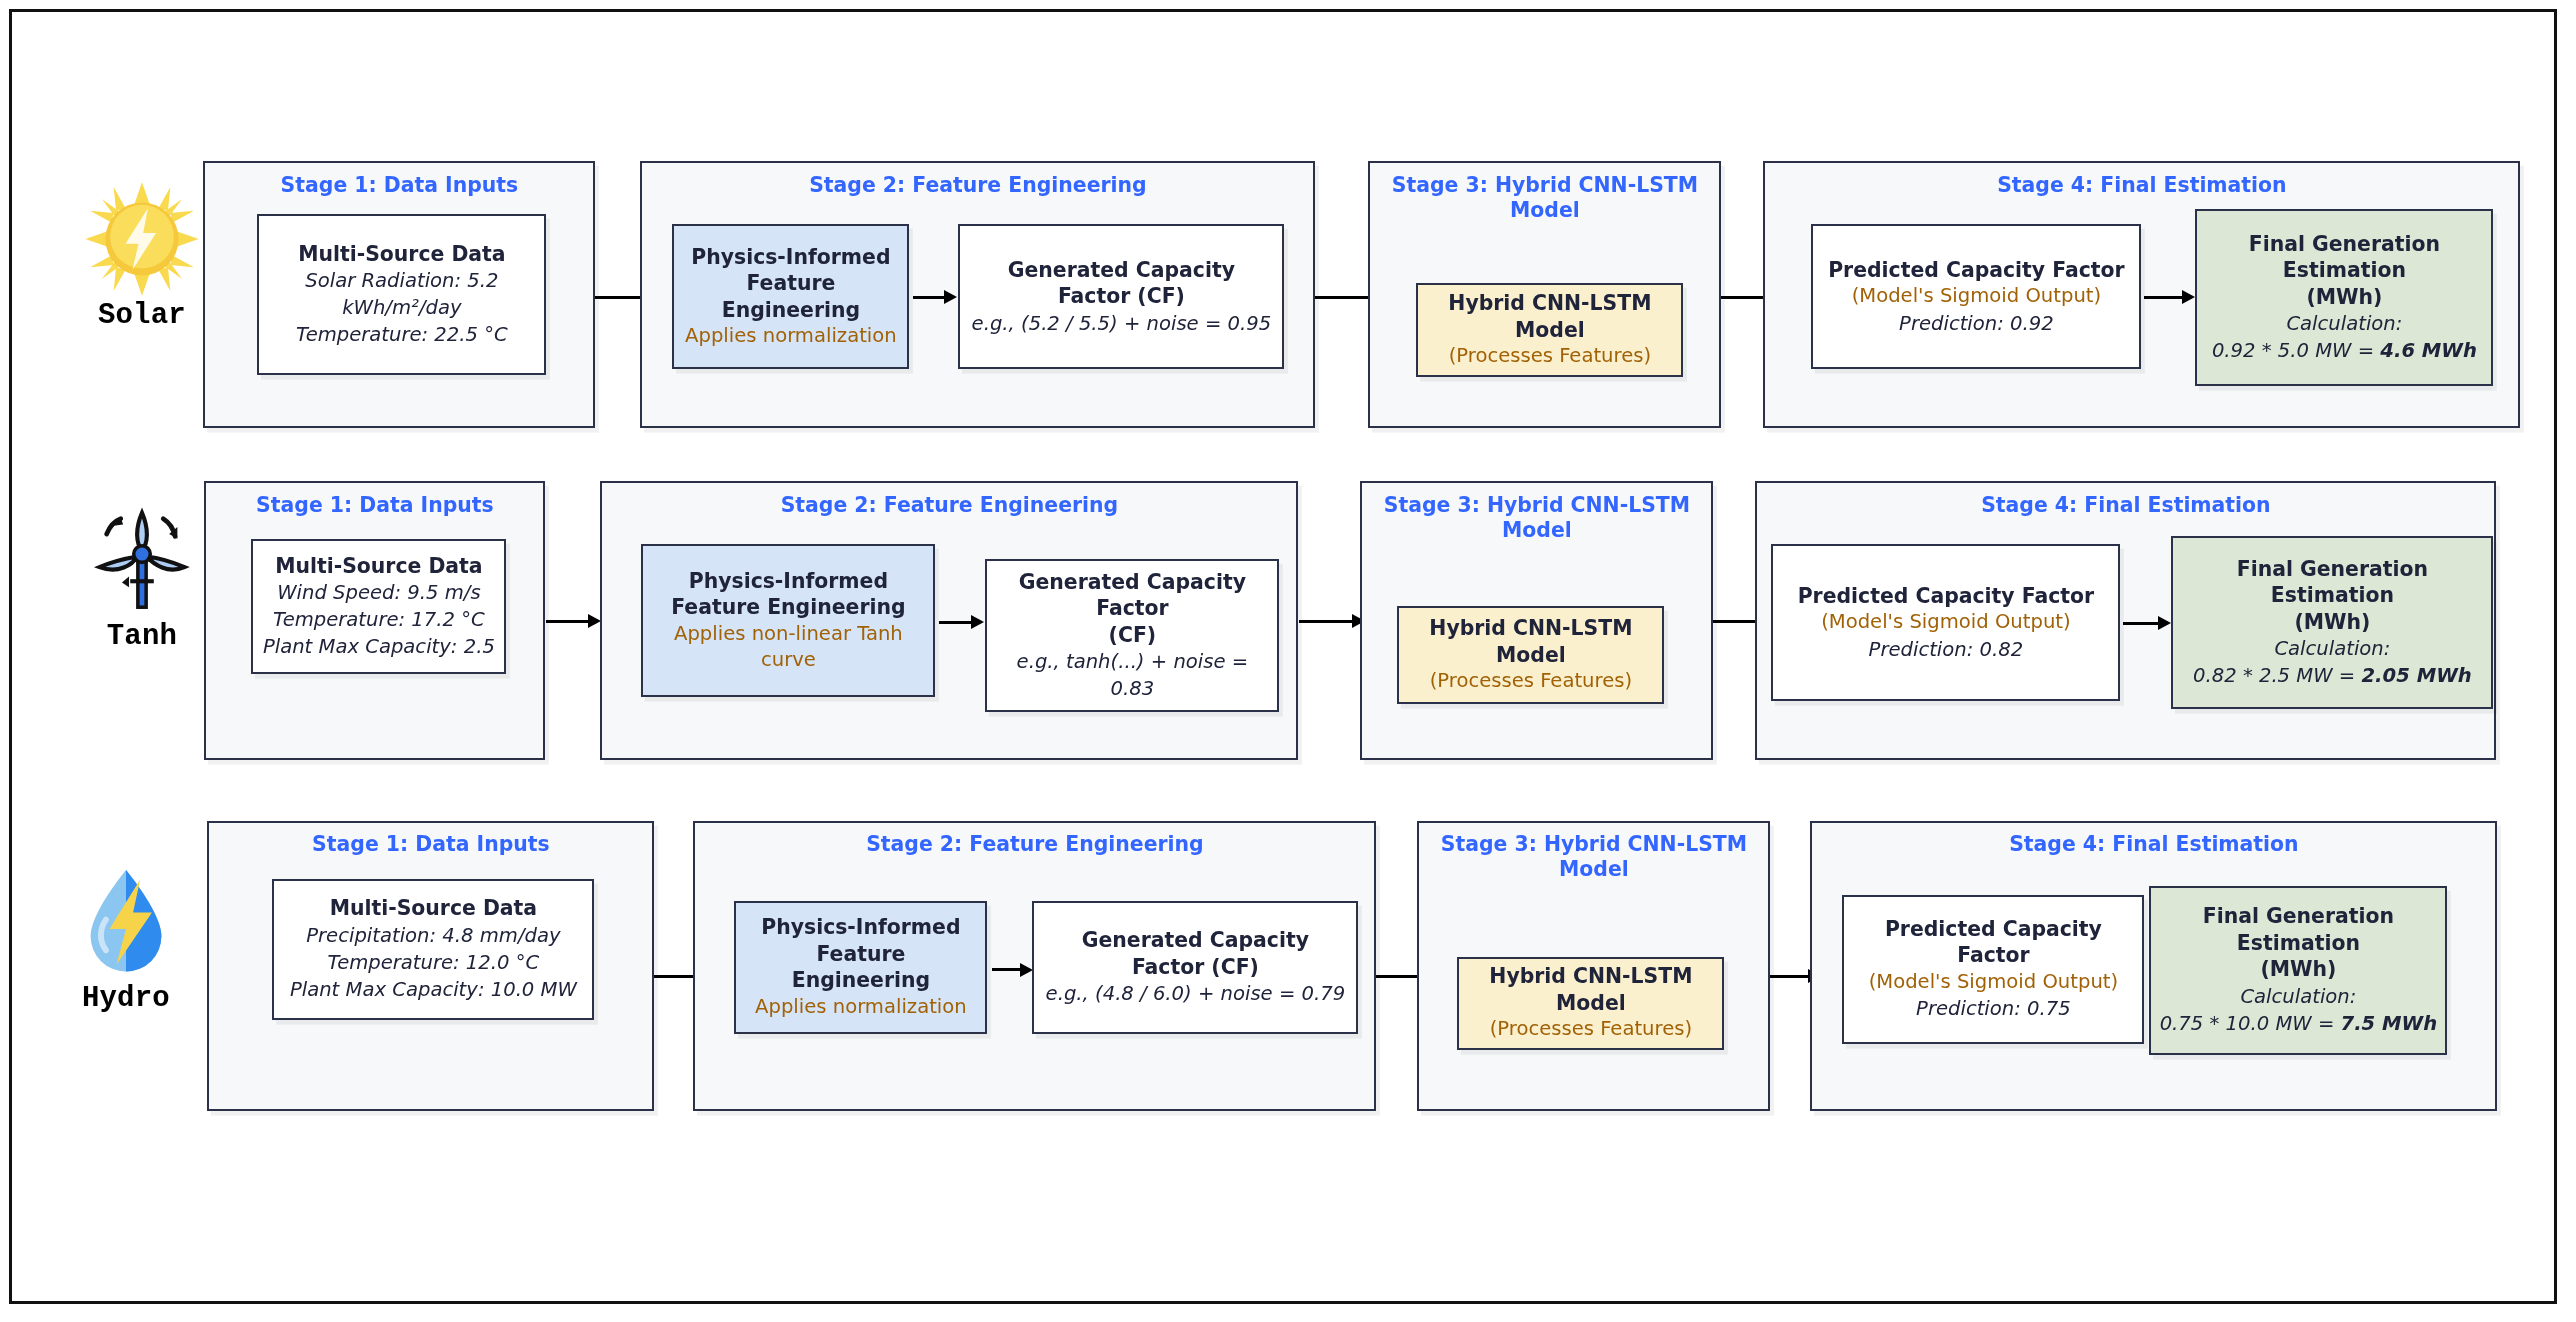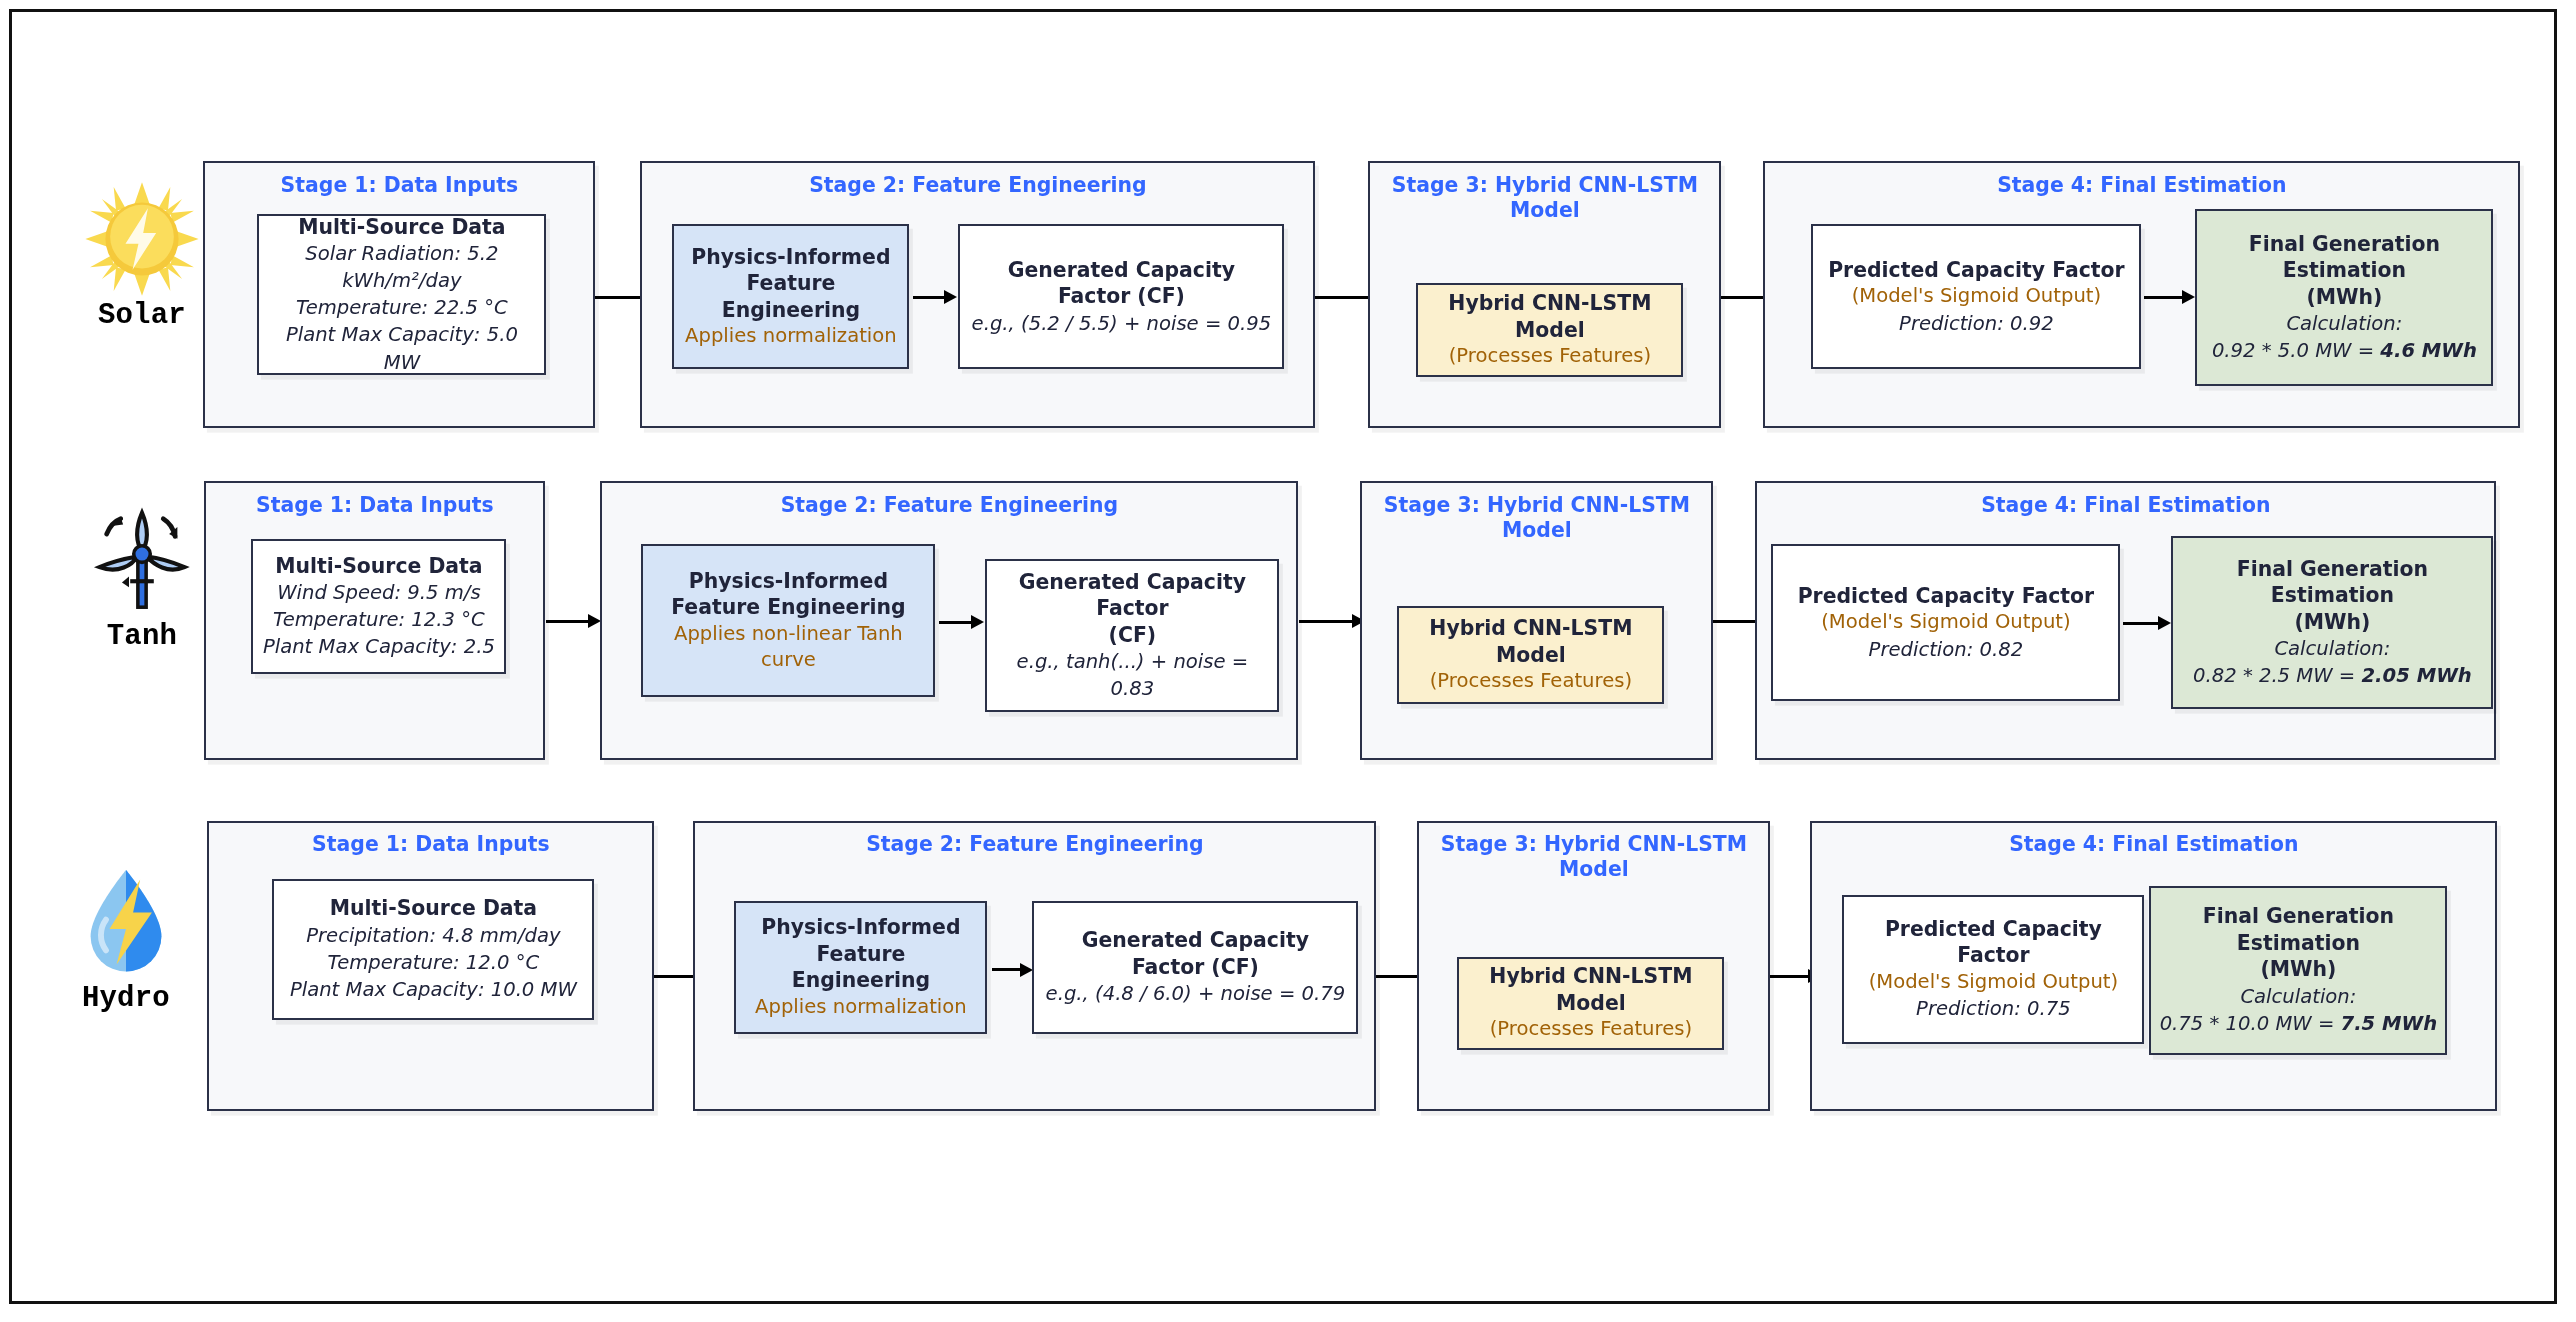--- a/index.html
+++ b/index.html
@@ -123,21 +123,20 @@
       <div class="source-name">Solar</div>
     </div>
 
     <div class="stage" style="left:191px;top:11.8px;width:392px;height:267px;">
       <div class="stage-title">Stage 1: Data Inputs</div>
       <div class="node" style="left:52px;top:51px;width:289px;height:161px;">
         <div class="n-title">Multi-Source Data</div>
         <div class="n-em">Solar Radiation: 5.2</div>
         <div class="n-em">kWh/m²/day</div>
         <div class="n-em">Temperature: 22.5 °C</div>
-        <div class="n-em">Plant Max Capacity: 5.0 MW</div>
       </div>
     </div>
 
     <div class="arrow" style="left:583px;top:141px;width:59px;">
       <div class="shaft" style="width:46px;"></div>
         <div class="head" style="left:46px;"></div>
     </div>
 
     <div class="stage" style="left:628px;top:11.8px;width:675px;height:267px;">
       <div class="stage-title">Stage 2: Feature Engineering</div>
@@ -217,21 +216,21 @@
         </svg>
       </div>
       <div class="source-name">Tanh</div>
     </div>
 
     <div class="stage" style="left:192px;top:7.8px;width:341px;height:279px;">
       <div class="stage-title">Stage 1: Data Inputs</div>
       <div class="node" style="left:45px;top:56px;width:255px;height:135px;">
         <div class="n-title">Multi-Source Data</div>
         <div class="n-em">Wind Speed: 9.5 m/s</div>
-        <div class="n-em">Temperature: 12.3 °C</div>
+        <div class="n-em">Temperature: 17.2 °C</div>
         <div class="n-em">Plant Max Capacity: 2.5</div>
       </div>
     </div>
 
     <div class="arrow" style="left:534px;top:141px;width:55px;">
       <div class="shaft" style="width:42px;"></div>
         <div class="head" style="left:42px;"></div>
     </div>
 
     <div class="stage" style="left:588px;top:7.8px;width:698px;height:279px;">

